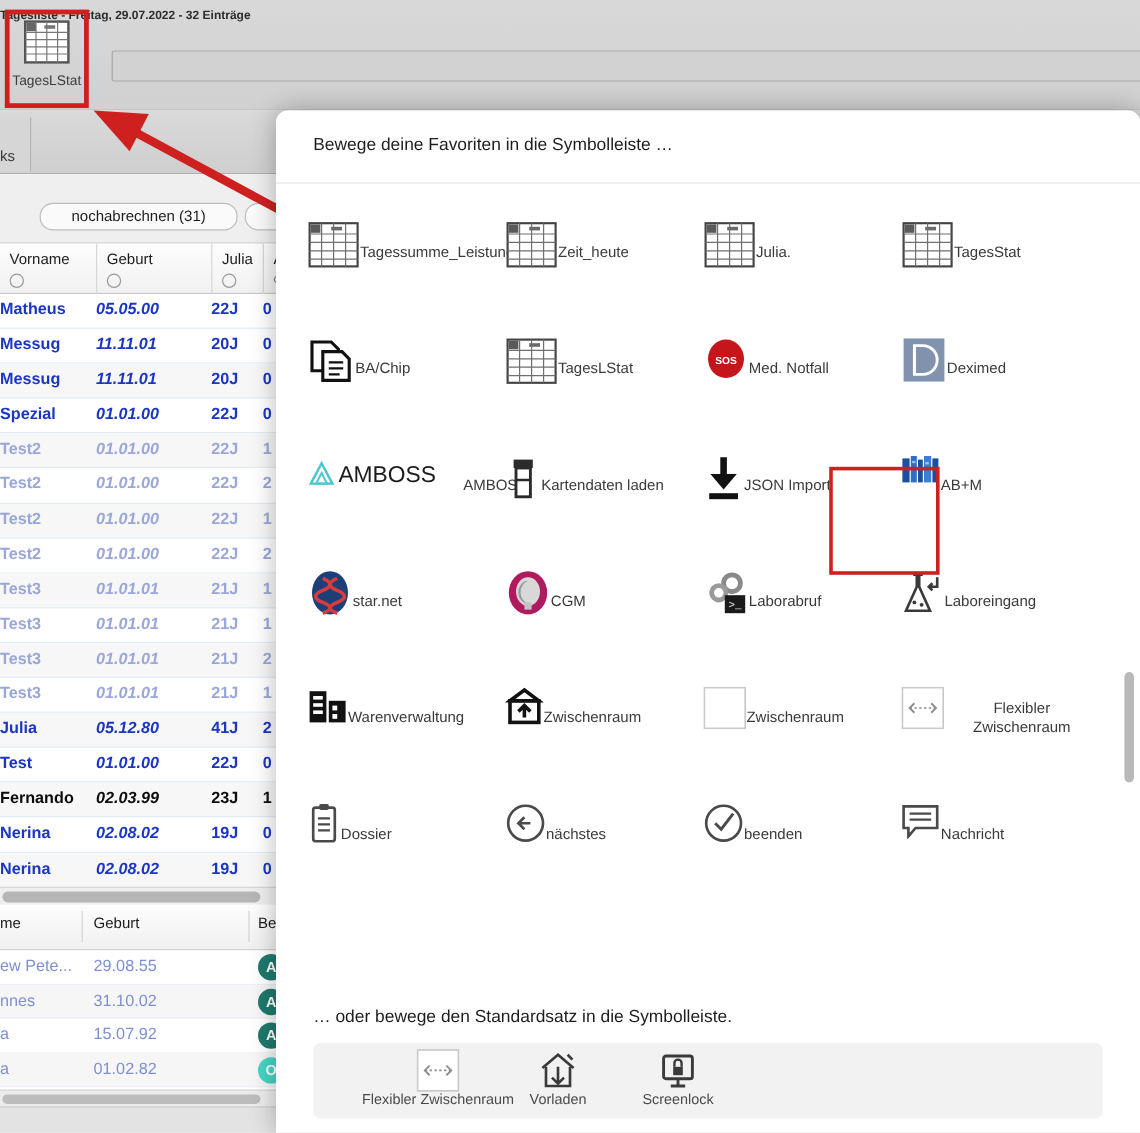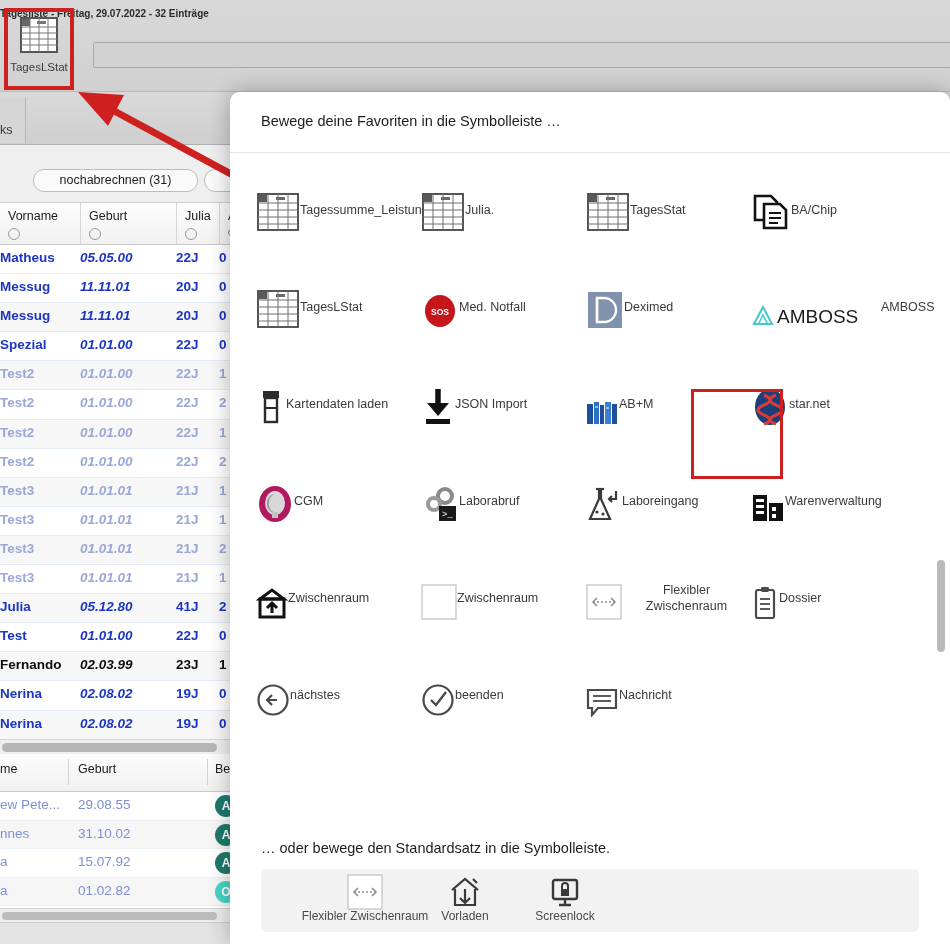--- a/index.html
+++ b/index.html
@@ -135,21 +135,21 @@
   }
   .grid {
     position: absolute; left: 26px; top: 0; width: 660px;
     display: grid; grid-template-columns: repeat(4, 165px);
   }
   .tool {
     height: 97px; display: flex; flex-direction: row;
     align-items: center; justify-content: flex-start; padding-top: 12px;
     position: relative;
   }
-  .tool .glyph { height: 48px; display: flex; align-items: flex-end; justify-content: center; }
+  .tool .glyph { height: 48px; display: flex; align-items: flex-start; justify-content: center; }
   .tool .cap {
     margin-top: 4px; font-size: 12.5px; color: #3a3a3a; text-align: center;
     line-height: 16px; max-width: 150px;
   }
   .red-box-grid {
     position: absolute; left: 461px; top: 236px; width: 92px; height: 90px;
     border: 3px solid #cf2020; z-index: 5;
   }
 
   .sheet-scrollbar {
@@ -420,20 +420,39 @@
                   <line x1="2" y1="11" x2="42" y2="11"></line>
                   <line x1="2" y1="18" x2="42" y2="18"></line>
                   <line x1="2" y1="25" x2="42" y2="25"></line>
                   <line x1="2" y1="32" x2="42" y2="32"></line>
                   <line x1="12" y1="2" x2="12" y2="38"></line>
                   <line x1="22" y1="2" x2="22" y2="38"></line>
                   <line x1="32" y1="2" x2="32" y2="38"></line>
                 </g>
               </svg>
             </div>
+            <div class="cap">Zeit_heute</div>
+          </div>
+          <div class="tool">
+            <div class="glyph">
+              <svg width="44" height="40" viewBox="0 0 44 40">
+                <rect x="2" y="2" width="40" height="36" fill="#fff" stroke="#444" stroke-width="1.8"></rect>
+                <rect x="3" y="3" width="8" height="7" fill="#5a5a5a"></rect>
+                <rect x="20" y="5" width="9" height="3" fill="#6a6a6a"></rect>
+                <g stroke="#6f6f6f" stroke-width="1">
+                  <line x1="2" y1="11" x2="42" y2="11"></line>
+                  <line x1="2" y1="18" x2="42" y2="18"></line>
+                  <line x1="2" y1="25" x2="42" y2="25"></line>
+                  <line x1="2" y1="32" x2="42" y2="32"></line>
+                  <line x1="12" y1="2" x2="12" y2="38"></line>
+                  <line x1="22" y1="2" x2="22" y2="38"></line>
+                  <line x1="32" y1="2" x2="32" y2="38"></line>
+                </g>
+              </svg>
+            </div>
             <div class="cap">Julia.</div>
           </div>
           <div class="tool">
             <div class="glyph">
               <svg width="44" height="40" viewBox="0 0 44 40">
                 <rect x="2" y="2" width="40" height="36" fill="#fff" stroke="#444" stroke-width="1.8"></rect>
                 <rect x="3" y="3" width="8" height="7" fill="#5a5a5a"></rect>
                 <rect x="20" y="5" width="9" height="3" fill="#6a6a6a"></rect>
                 <g stroke="#6f6f6f" stroke-width="1">
                   <line x1="2" y1="11" x2="42" y2="11"></line>

